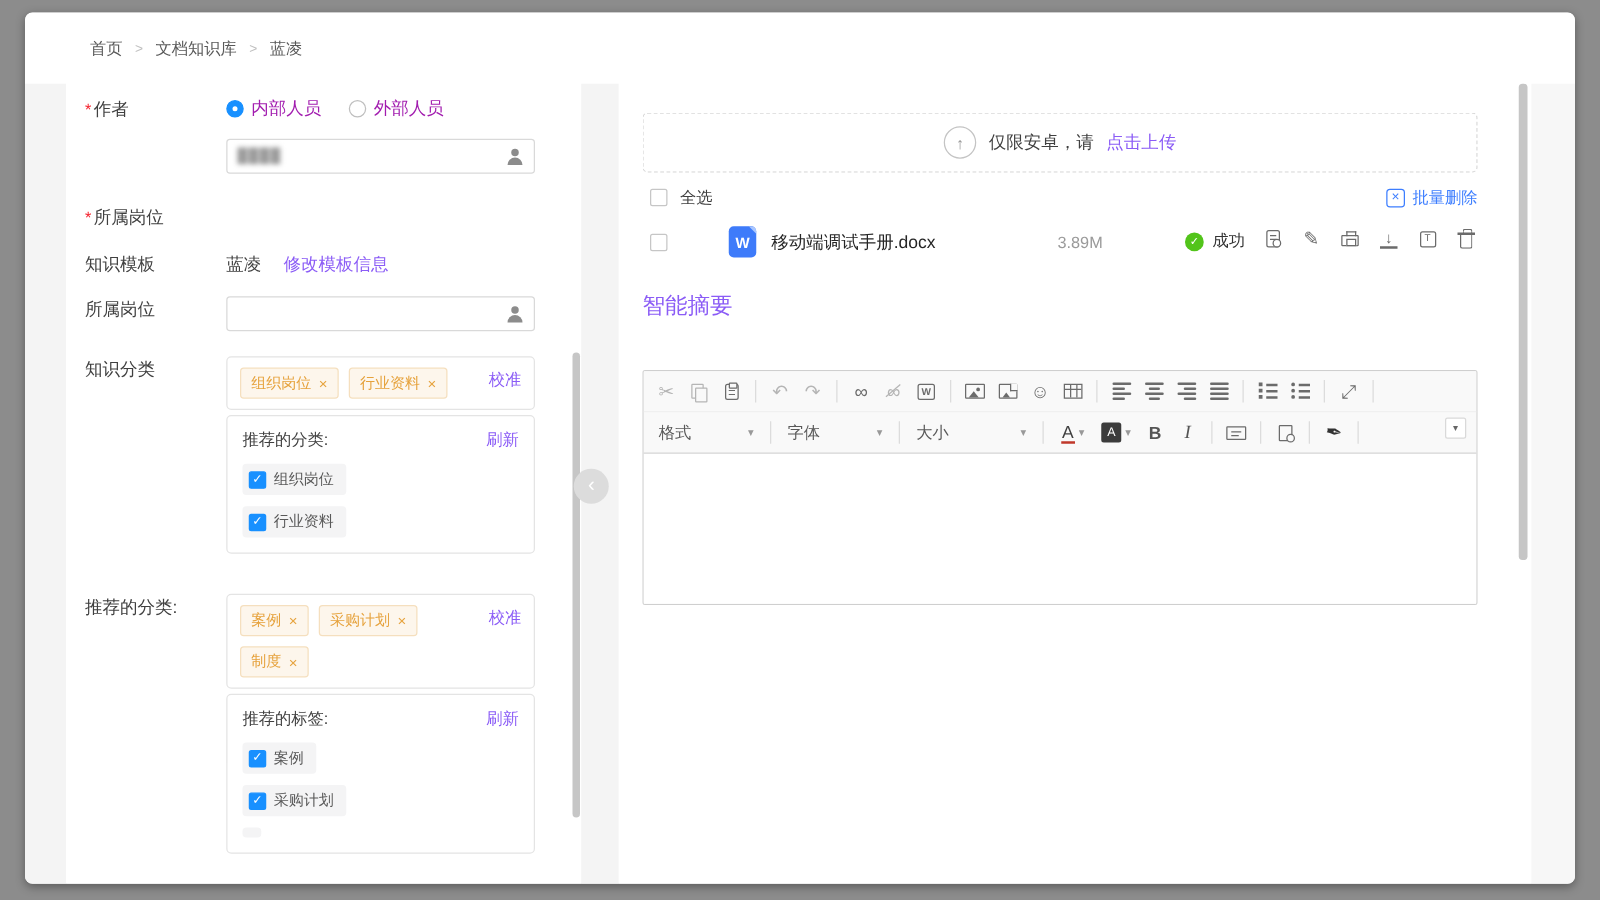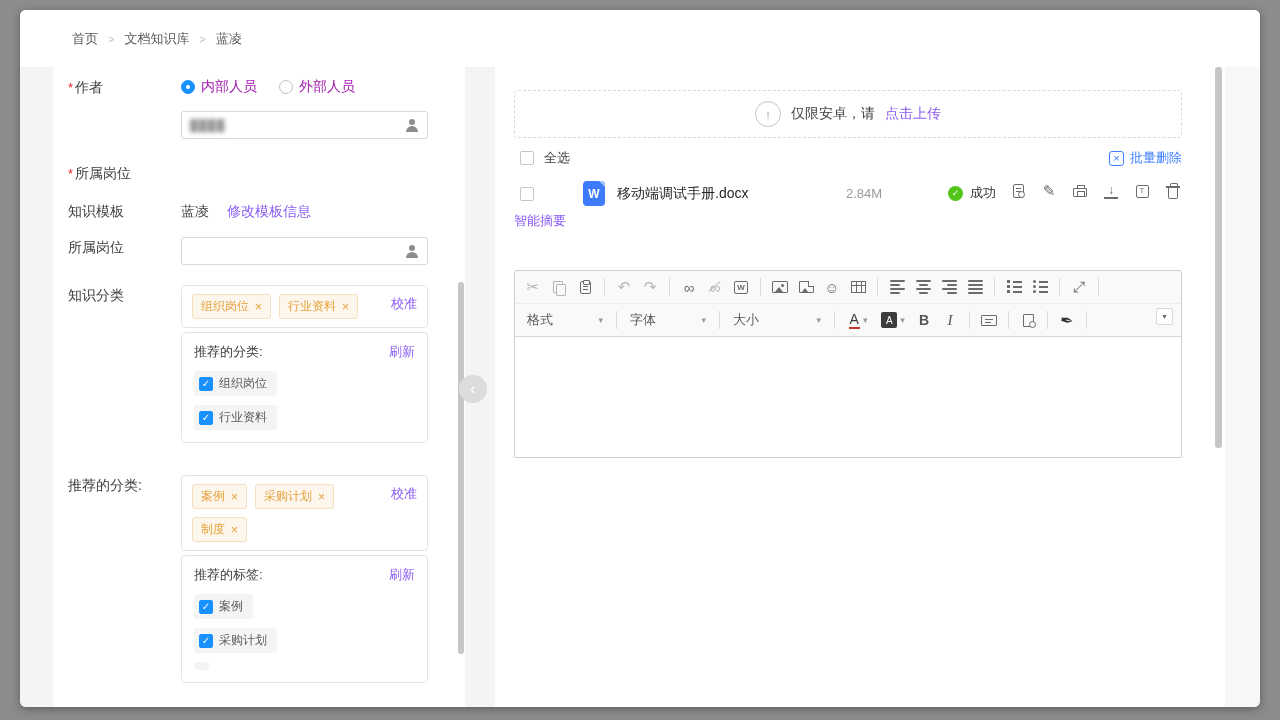--- a/index.html
+++ b/index.html
@@ -86,21 +86,21 @@
     font-size:13px;color:#333;font-weight:500}
   .okc{width:15px;height:15px;border-radius:50%;background:#52c41a;color:#fff;font-size:9px;
     display:inline-flex;align-items:center;justify-content:center}
   .facts{position:absolute;right:0;top:5px;display:flex;gap:13px;align-items:center;color:#8c8c8c}
   .facts .i{width:18px;height:18px;display:inline-flex;align-items:center;justify-content:center;cursor:pointer}
   .title-row{margin-top:20px;border-bottom:1px solid #ebebeb;padding-bottom:9px;display:flex;
     align-items:center;justify-content:space-between}
   .title-val{font-size:15px;color:#262626}
   .cnt{font-size:13px;color:#bfbfbf}
   .cnt b{color:#404040;font-weight:400}
-  .sumlink{display:inline-block;margin-top:1px;font-size:13px}
+  .sumlink{display:inline-block;margin-top:21px;font-size:18px}
   .sumbox{position:relative;margin-top:8px;height:170px;border:1px solid #dcdcdc;border-radius:2px;
     padding:9px 12px;font-size:14px;line-height:25px;color:#333}
   .sumcnt{position:absolute;right:16px;bottom:5px;font-size:13px;color:#bfbfbf}
   .sumcnt b{color:#404040;font-weight:400}
   .grip{position:absolute;right:2px;bottom:2px;width:9px;height:9px;
     background:linear-gradient(315deg,transparent 0 15%,#b5b5b5 15% 25%,transparent 25% 40%,#b5b5b5 40% 50%,transparent 50%)}
   
   .editor{margin-top:40px;border:1px solid #cfcfcf;border-radius:2px}
   .tb{background:#f9f9f9;display:flex;align-items:center;padding:4px 6px;gap:2px}
   .tb1{border-bottom:1px solid #ededed}
@@ -342,21 +342,21 @@
         <a class="batchdel">
           <i class="ic-batchdel">×</i>
           <span>批量删除</span>
         </a>
       </div>
 
       <div class="file-row">
         <span class="cb"></span>
         <span class="wicon">W</span>
         <span class="fname">移动端调试手册.docx</span>
-        <span class="fsize">2.84M</span>
+        <span class="fsize">3.89M</span>
         <span class="fstatus">
           <span class="okc">✓</span>
           <span>成功</span>
         </span>
         <span class="facts">
           <span class="i">
               <span class="ic ic-docsearch"></span>
             </span>
           <span class="i">✎</span>
           <span class="i">

